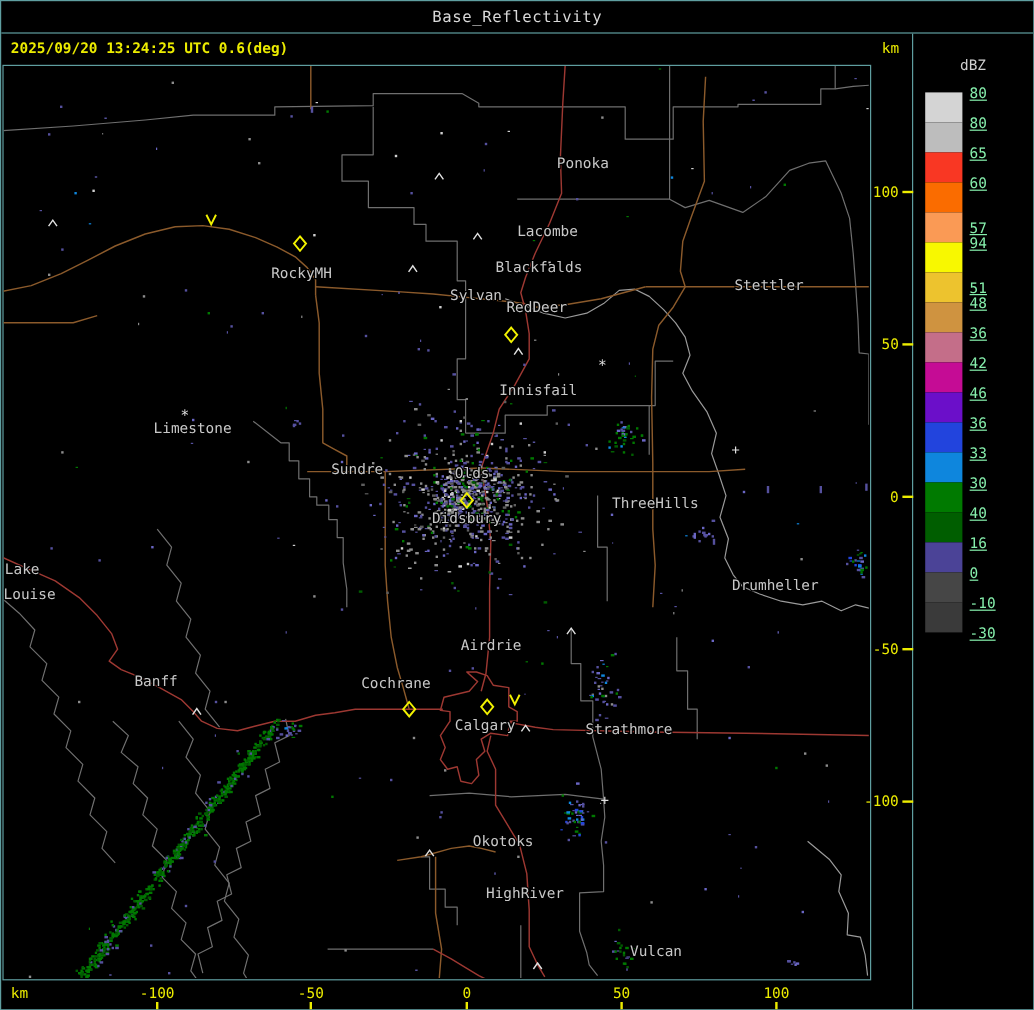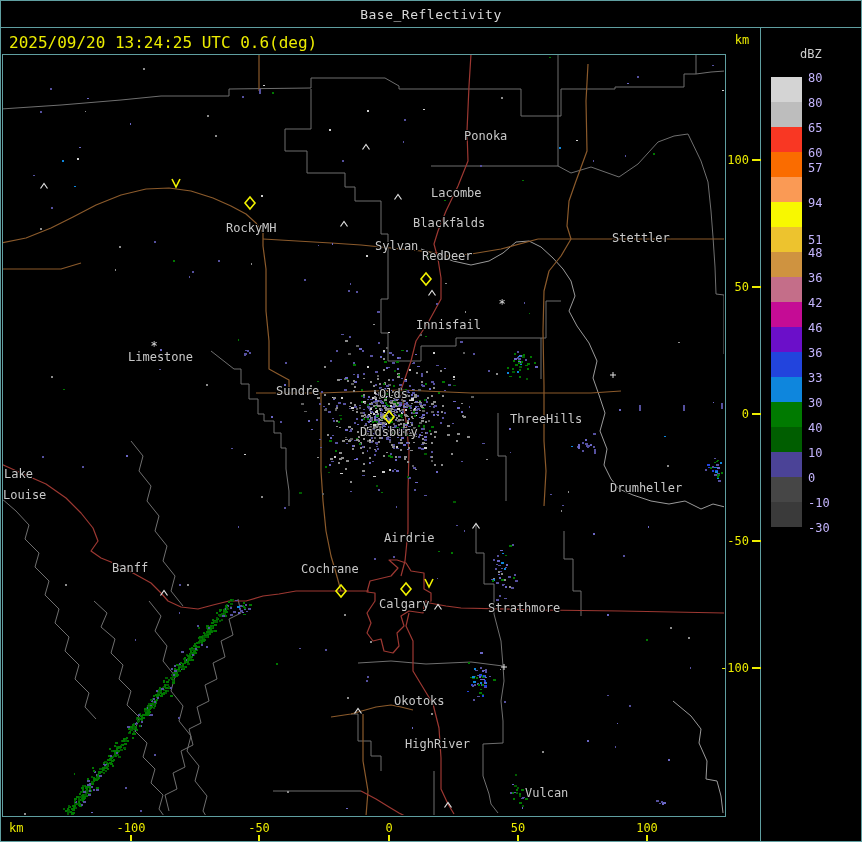--- a/index.html
+++ b/index.html
@@ -2,28 +2,28 @@
 <html><head>
 <meta charset="utf-8">
 <style>
   :root{ --teal:#5f9ea0; }
   html,body{margin:0;padding:0;background:#000;}
   #window{position:relative;width:862px;height:842px;background:#000;box-sizing:border-box;
           border:1px solid var(--teal);overflow:hidden;
           font-family:"DejaVu Sans Mono",monospace;}
   .titlebar{position:absolute;left:0;top:0;width:860px;height:26px;border-bottom:1px solid var(--teal);
             display:flex;align-items:center;justify-content:center;color:#d9d9d9;font-size:13px;letter-spacing:0.5px;}
-  .timestamp{position:absolute;left:8px;top:32px;color:#ecec00;font-size:16px;white-space:pre;}
+  .timestamp{position:absolute;left:8px;top:32px;color:#ecec00;font-size:12px;white-space:pre;font-weight:bold;}
   .km-top{position:absolute;left:726px;top:32px;width:30px;text-align:center;color:#ecec00;font-size:12px;}
   .km-bottom{position:absolute;left:8px;top:820px;color:#ecec00;font-size:12px;}
   .vsep{position:absolute;left:759px;top:27px;width:1px;height:814px;background:var(--teal);}
   .legend-title{position:absolute;left:799px;top:46px;color:#cfcfcf;font-size:12px;}
   #legend-blocks{position:absolute;left:770px;top:76px;width:31px;}
   .lg-block{width:31px;height:25px;}
-  .lg-label{position:absolute;left:807px;width:46px;color:#c4b5fd;font-size:12px;line-height:14px;}
+  .lg-label{position:absolute;left:807px;width:46px;color:#86efac;font-size:12px;line-height:14px;text-decoration:underline;}
   svg text{font-family:"DejaVu Sans Mono",monospace;}
   #map-svg{position:absolute;left:0;top:0;}
 </style>
 </head>
 <body>
 
 <div id="window">
   <div class="titlebar">
     <span>Base_Reflectivity</span>
   </div>
@@ -2019,28 +2019,28 @@
         <rect x="751" y="539" width="9" height="2" fill="#ecec00"></rect>
         <text x="748" y="544" fill="#ecec00" font-size="12" text-anchor="end">-50</text>
         <rect x="751" y="666" width="9" height="2" fill="#ecec00"></rect>
         <text x="748" y="671" fill="#ecec00" font-size="12" text-anchor="end">-100</text>
       </g>
     </svg>
 <div class="lg-label" style="top: 70px;">80</div>
     <div class="lg-label" style="top: 95px;">80</div>
     <div class="lg-label" style="top: 120px;">65</div>
     <div class="lg-label" style="top: 145px;">60</div>
-    <div class="lg-label" style="top: 160px;">57</div>
+    <div class="lg-label" style="top: 182px;">57</div>
     <div class="lg-label" style="top: 195px;">94</div>
     <div class="lg-label" style="top: 232px;">51</div>
     <div class="lg-label" style="top: 245px;">48</div>
     <div class="lg-label" style="top: 270px;">36</div>
     <div class="lg-label" style="top: 295px;">42</div>
     <div class="lg-label" style="top: 320px;">46</div>
     <div class="lg-label" style="top: 345px;">36</div>
     <div class="lg-label" style="top: 370px;">33</div>
     <div class="lg-label" style="top: 395px;">30</div>
     <div class="lg-label" style="top: 420px;">40</div>
-    <div class="lg-label" style="top: 445px;">10</div>
+    <div class="lg-label" style="top: 445px;">16</div>
     <div class="lg-label" style="top: 470px;">0</div>
     <div class="lg-label" style="top: 495px;">-10</div>
     <div class="lg-label" style="top: 520px;">-30</div>
   </div>
 
 </body></html>

